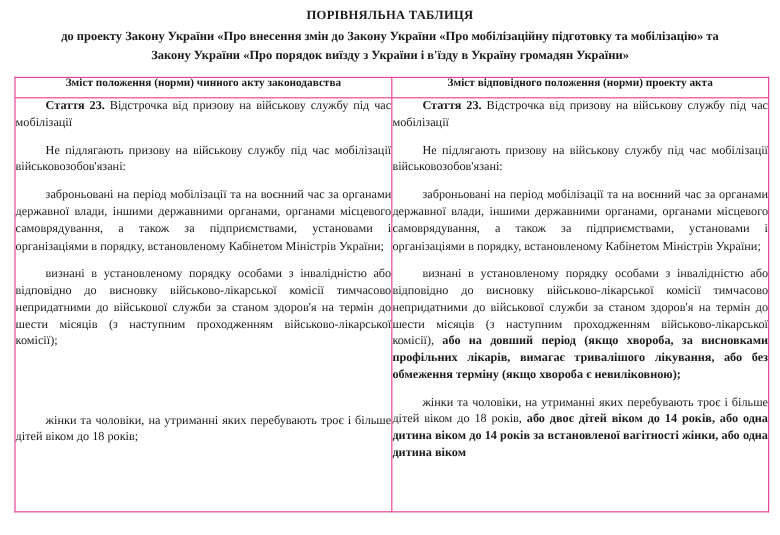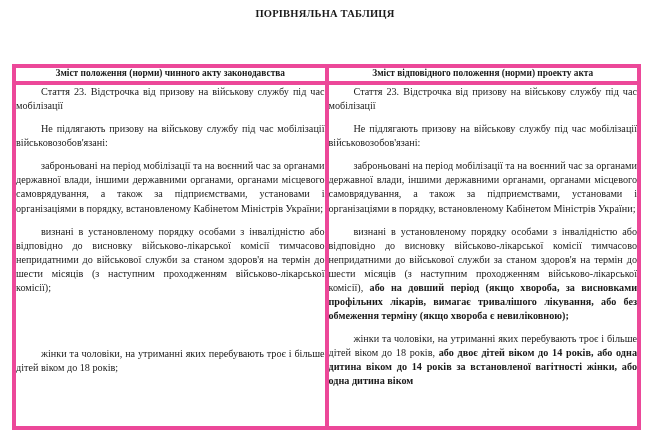--- a/index.html
+++ b/index.html
@@ -54,21 +54,21 @@
   
   .cmp-table {
     position: absolute;
     left: 12px;
     top: 64px;
     width: 629px;
     border-collapse: collapse;
     table-layout: fixed;
   }
   .cmp-table td, .cmp-table th {
-    border: 4px solid #ec4899;
+    border: 1px solid #ec4899;
     vertical-align: top;
     padding: 0;
   }
   .col-head {
     text-align: center;
     font-size: 9.4px;
     font-weight: bold;
     padding: 3px 4px 3px 4px;
     line-height: 1.25;
     height: 17px;
@@ -93,30 +93,34 @@
 
   .para {
     margin: 0 0 9px 0;
     text-indent: 25px;
     text-align: justify;
     text-justify: inter-word;
     hyphens: none;
   }
   .para:last-child { margin-bottom: 0; }
   .para.gap-xl { margin-bottom: 52px; }
-  .art { font-weight: normal; margin-top: 35px; }
+  .art { font-weight: bold; margin-top: 35px; }
   .amend { font-weight: bold; }
 </style>
 </head>
 <body>
 
 <div class="page">
 
   <div class="doc-title-block">
     <div class="doc-title">ПОРІВНЯЛЬНА ТАБЛИЦЯ</div>
+    <div class="doc-subtitle">
+      <span class="doc-subtitle-line">до проекту Закону України «Про внесення змін до Закону України «Про мобілізаційну підготовку та мобілізацію» та</span>
+      <span class="doc-subtitle-line">Закону України «Про порядок виїзду з України і в'їзду в Україну громадян України»</span>
+    </div>
   </div>
 
   <table class="cmp-table">
     <tbody>
       <tr>
         <td class="col-head" style="width:50%">Зміст положення (норми) чинного акту законодавства</td>
         <td class="col-head" style="width:50%">Зміст відповідного положення (норми) проекту акта</td>
       </tr>
       <tr>
 

